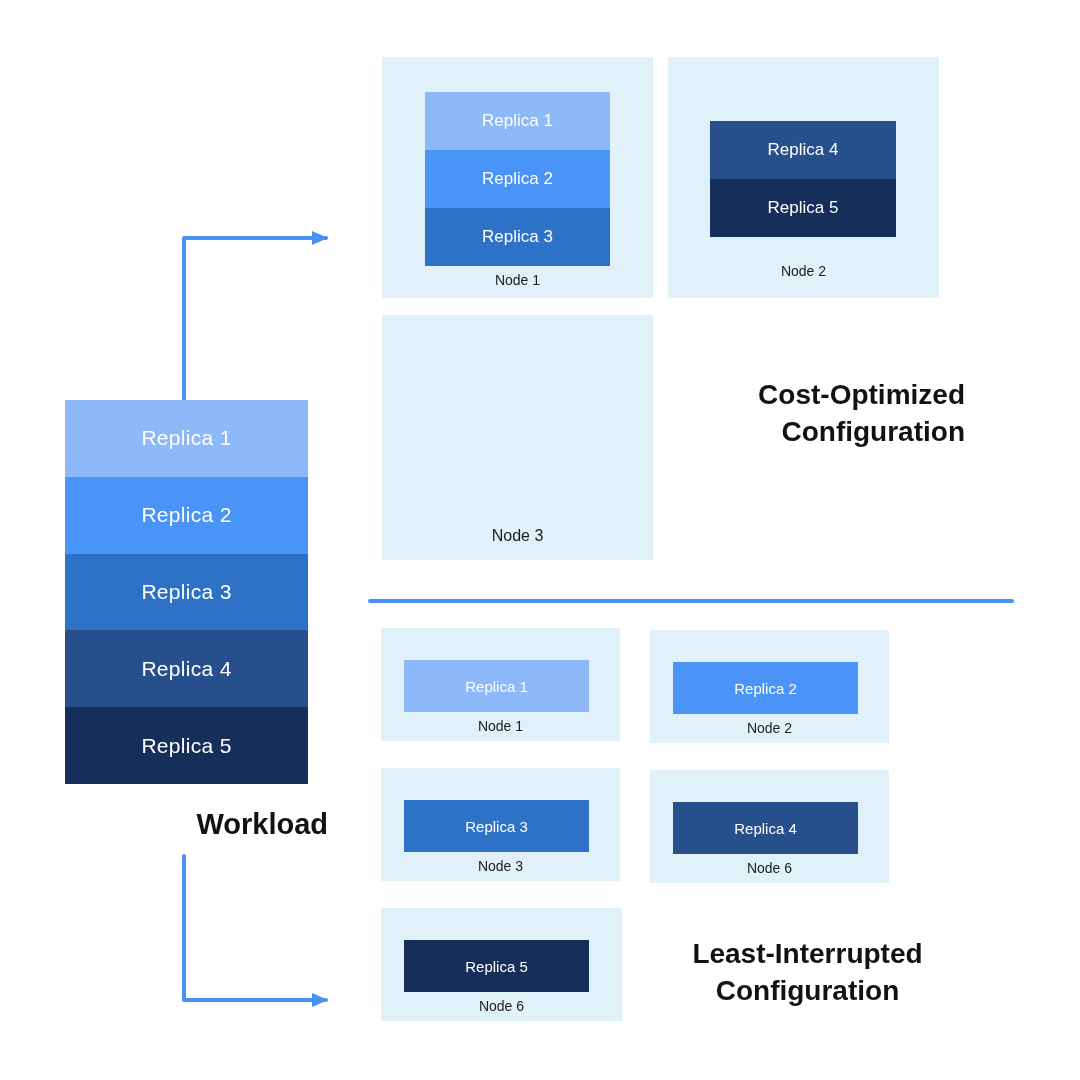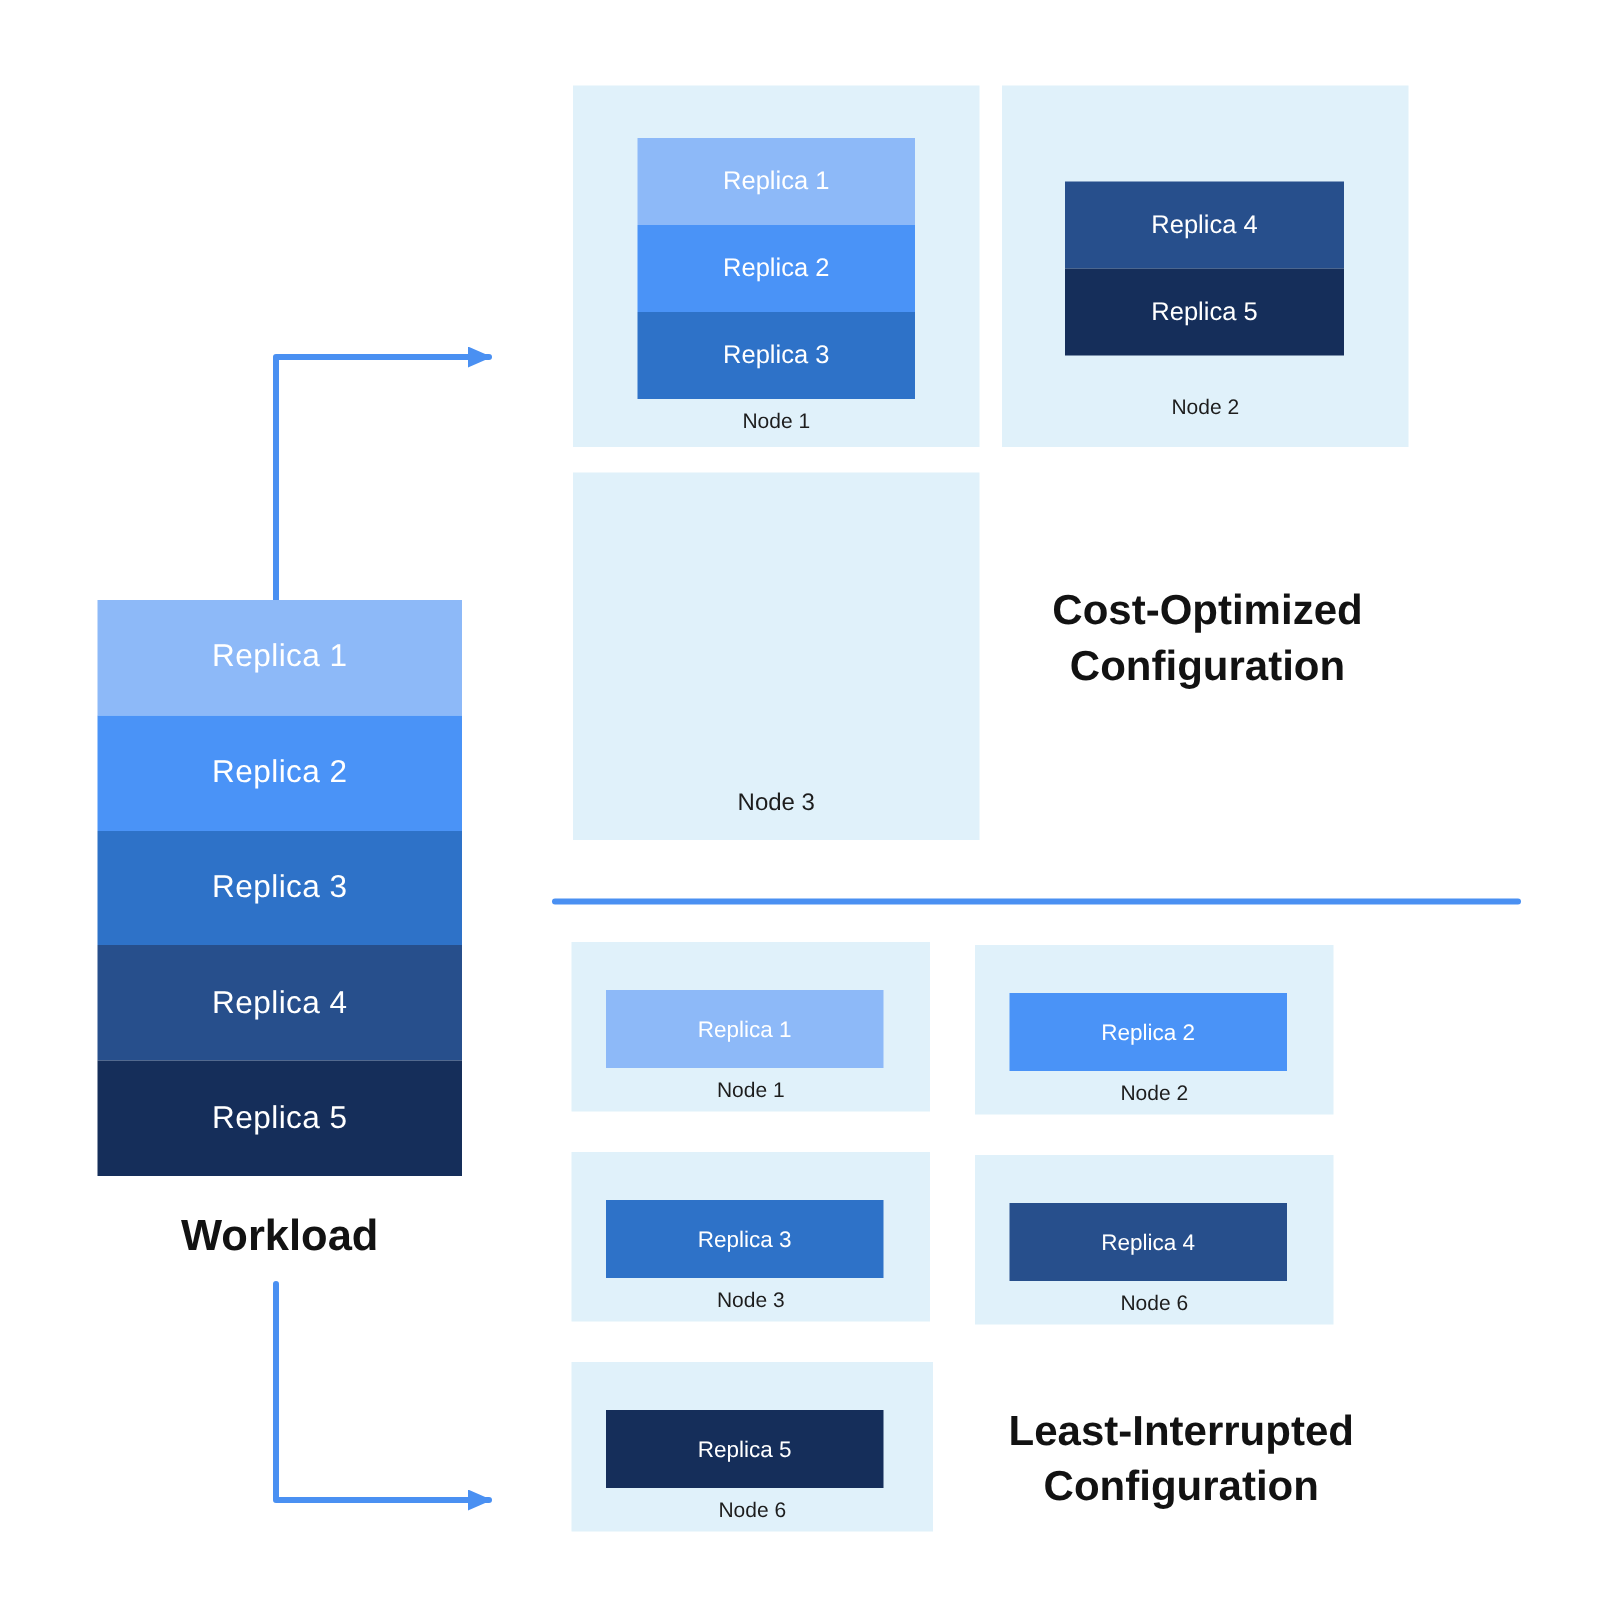--- a/index.html
+++ b/index.html
@@ -30,21 +30,21 @@
     width: 243px; height: 384px;
     display: flex; flex-direction: column;
   }
   .workload-stack .replica-row {
     flex: 1;
     display: flex; align-items: center; justify-content: center;
     color: #ffffff; font-size: 21px; letter-spacing: .3px;
   }
   .workload-label {
     position: absolute; left: 45px; top: 808px; width: 283px;
-    text-align: center; font-size: 29px; font-weight: 700; color: #121212;
+    text-align: right; font-size: 29px; font-weight: 700; color: #121212;
   }
 
   
   .node-panel { position: absolute; background: var(--node-panel, #e0f1fa); }
   .node-label {
     position: absolute; left: 0; width: 100%;
     text-align: center; color: #1d1d1d; font-size: 14px;
   }
   .replica-block {
     display: flex; align-items: center; justify-content: center;
@@ -63,22 +63,22 @@
   .panel-co-2 .node-label { bottom: 19px; }
 
   .panel-co-3 { left: 382px; top: 315px; width: 271px; height: 245px; }
   .panel-co-3 .node-label { bottom: 15px; font-size: 16px; }
 
   .section-title {
     position: absolute; text-align: center;
     font-weight: 700; color: #121212;
     font-size: 28px; line-height: 37px;
   }
-  .title-cost  { left: 645px; top: 388px; width: 320px; }
-  .title-least { left: 620px; top: 935px; width: 335px; }
+  .title-cost  { left: 645px; top: 376px; width: 320px; text-align: right; }
+  .title-least { left: 640px; top: 935px; width: 335px; }
 
   .divider {
     position: absolute; left: 368px; top: 599px;
     width: 646px; height: 4px; border-radius: 2px;
     background: var(--arrow, #4a90f2);
   }
 
   
   .b-node { width: 239px; height: 113px; }
   .b-node .replica-block {

